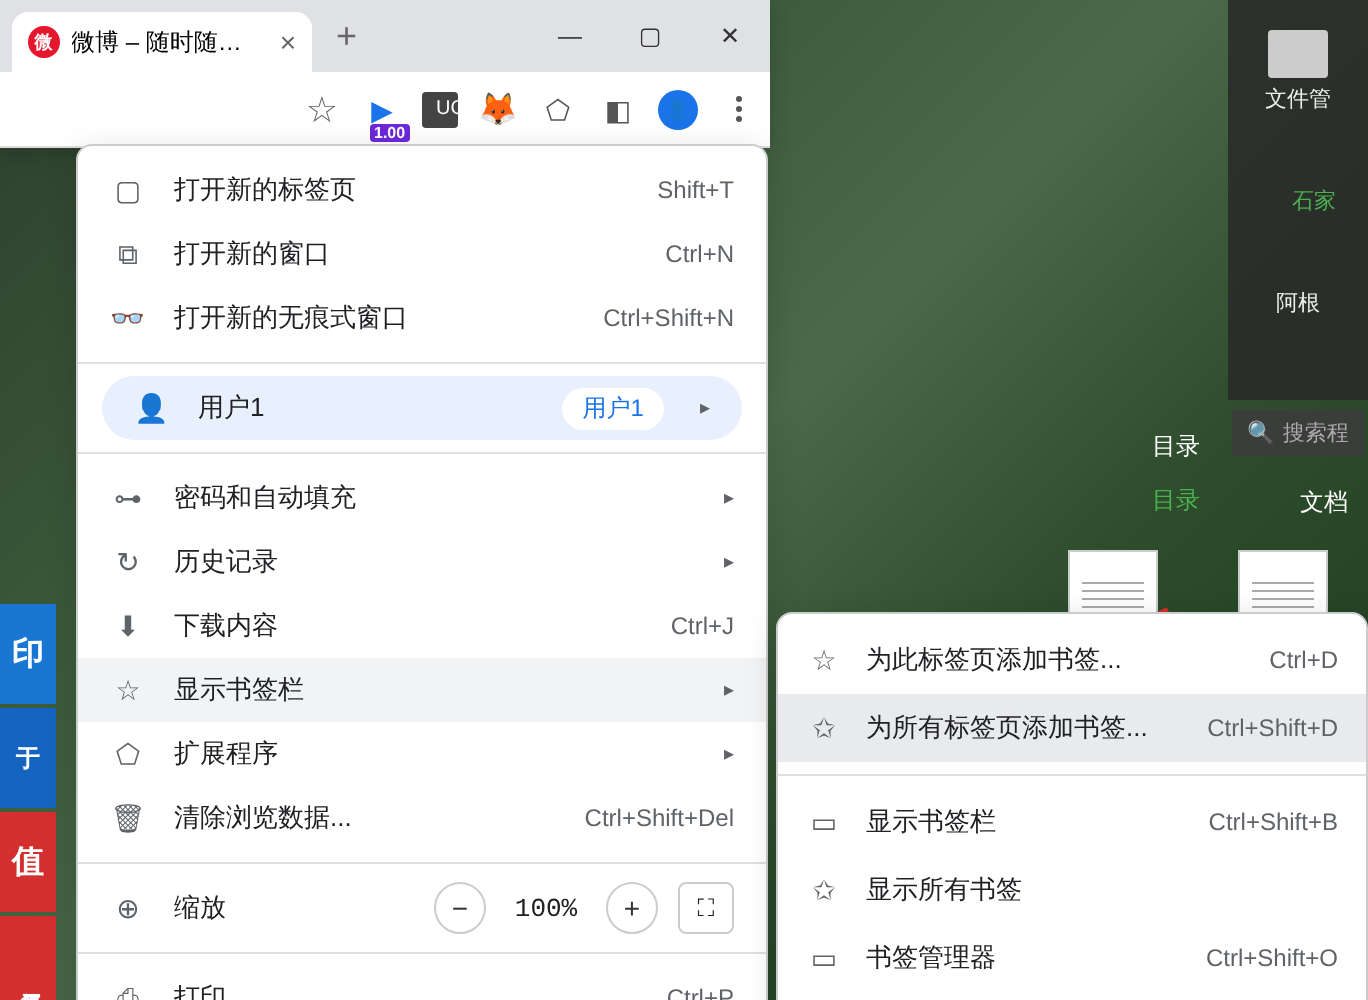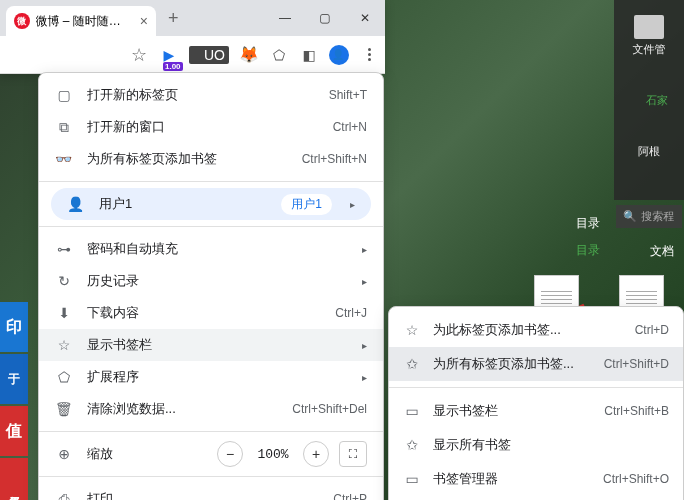--- a/index.html
+++ b/index.html
@@ -33,21 +33,21 @@
   .tab-close { color: #666; font-size: 14px; margin-left: 4px; }
   .new-tab { color: #666; font-size: 18px; margin-left: 12px; }
   .win-controls { margin-left: auto; display: flex; }
   .win-btn { width: 40px; height: 36px; display: flex; align-items: center; justify-content: center; color: #333; font-size: 12px; }
   
   .toolbar { height: 38px; border-bottom: 1px solid #ddd; display: flex; align-items: center; justify-content: flex-end; padding: 0 6px; gap: 10px; }
   .tb-icon { width: 20px; height: 20px; display: flex; align-items: center; justify-content: center; color: #555; font-size: 14px; position: relative; }
   .star-outline { font-size: 18px; color: #666; }
   .tb-flag { color: #1a73e8; }
   .badge-100 { position: absolute; bottom: -6px; left: 4px; background: #6d28d9; color: #fff; font-size: 8px; padding: 0 2px; border-radius: 2px; font-weight: bold; }
-  .tb-shield { background: #444; color: #fff; width: 40px; height: 18px; border-radius: 2px; font-size: 14px; padding-left: 11px; }
+  .tb-shield { background: #444; color: #fff; width: 18px; height: 18px; border-radius: 2px; font-size: 10px; padding-left: 11px; }
   .tb-yellow { color: #f9ab00; font-size: 16px; }
   .tb-avatar { width: 20px; height: 20px; background: #1a73e8; border-radius: 50%; display: flex; align-items: center; justify-content: center; color: #fff; font-size: 10px; }
   .tb-menu { display: flex; flex-direction: column; gap: 2px; padding: 2px; }
   .dot { width: 3px; height: 3px; background: #555; border-radius: 50%; }
   
   .dropdown-menu { background: #fff; border: 1px solid #ccc; border-radius: 8px; box-shadow: 0 4px 16px rgba(0,0,0,0.15); padding: 6px 0; width: 346px; position: absolute; left: 38px; top: 72px; }
   .menu-item { display: flex; align-items: center; height: 32px; padding: 0 16px; font-size: 13px; color: #202124; gap: 14px; }
   .menu-icon { width: 18px; font-size: 14px; color: #5f6368; text-align: center; }
   .menu-label { flex: 1; }
   .menu-shortcut { color: #5f6368; font-size: 12px; }
@@ -152,21 +152,21 @@
     <span class="menu-label">打开新的标签页</span>
     <span class="menu-shortcut">Shift+T</span>
   </div>
   <div class="menu-item">
     <span class="menu-icon">⧉</span>
     <span class="menu-label">打开新的窗口</span>
     <span class="menu-shortcut">Ctrl+N</span>
   </div>
   <div class="menu-item">
     <span class="menu-icon">👓</span>
-    <span class="menu-label">为所有标签页添加书签</span>
+    <span class="menu-label">打开新的无痕式窗口</span>
     <span class="menu-shortcut">Ctrl+Shift+N</span>
   </div>
   <div class="menu-sep"></div>
   <div class="menu-item menu-user">
     <span class="menu-icon" style="color:#1a73e8">👤</span>
     <span class="menu-label">用户1</span>
     <span class="user-pill">用户1</span>
     <span class="menu-arrow">▸</span>
   </div>
   <div class="menu-sep"></div>

